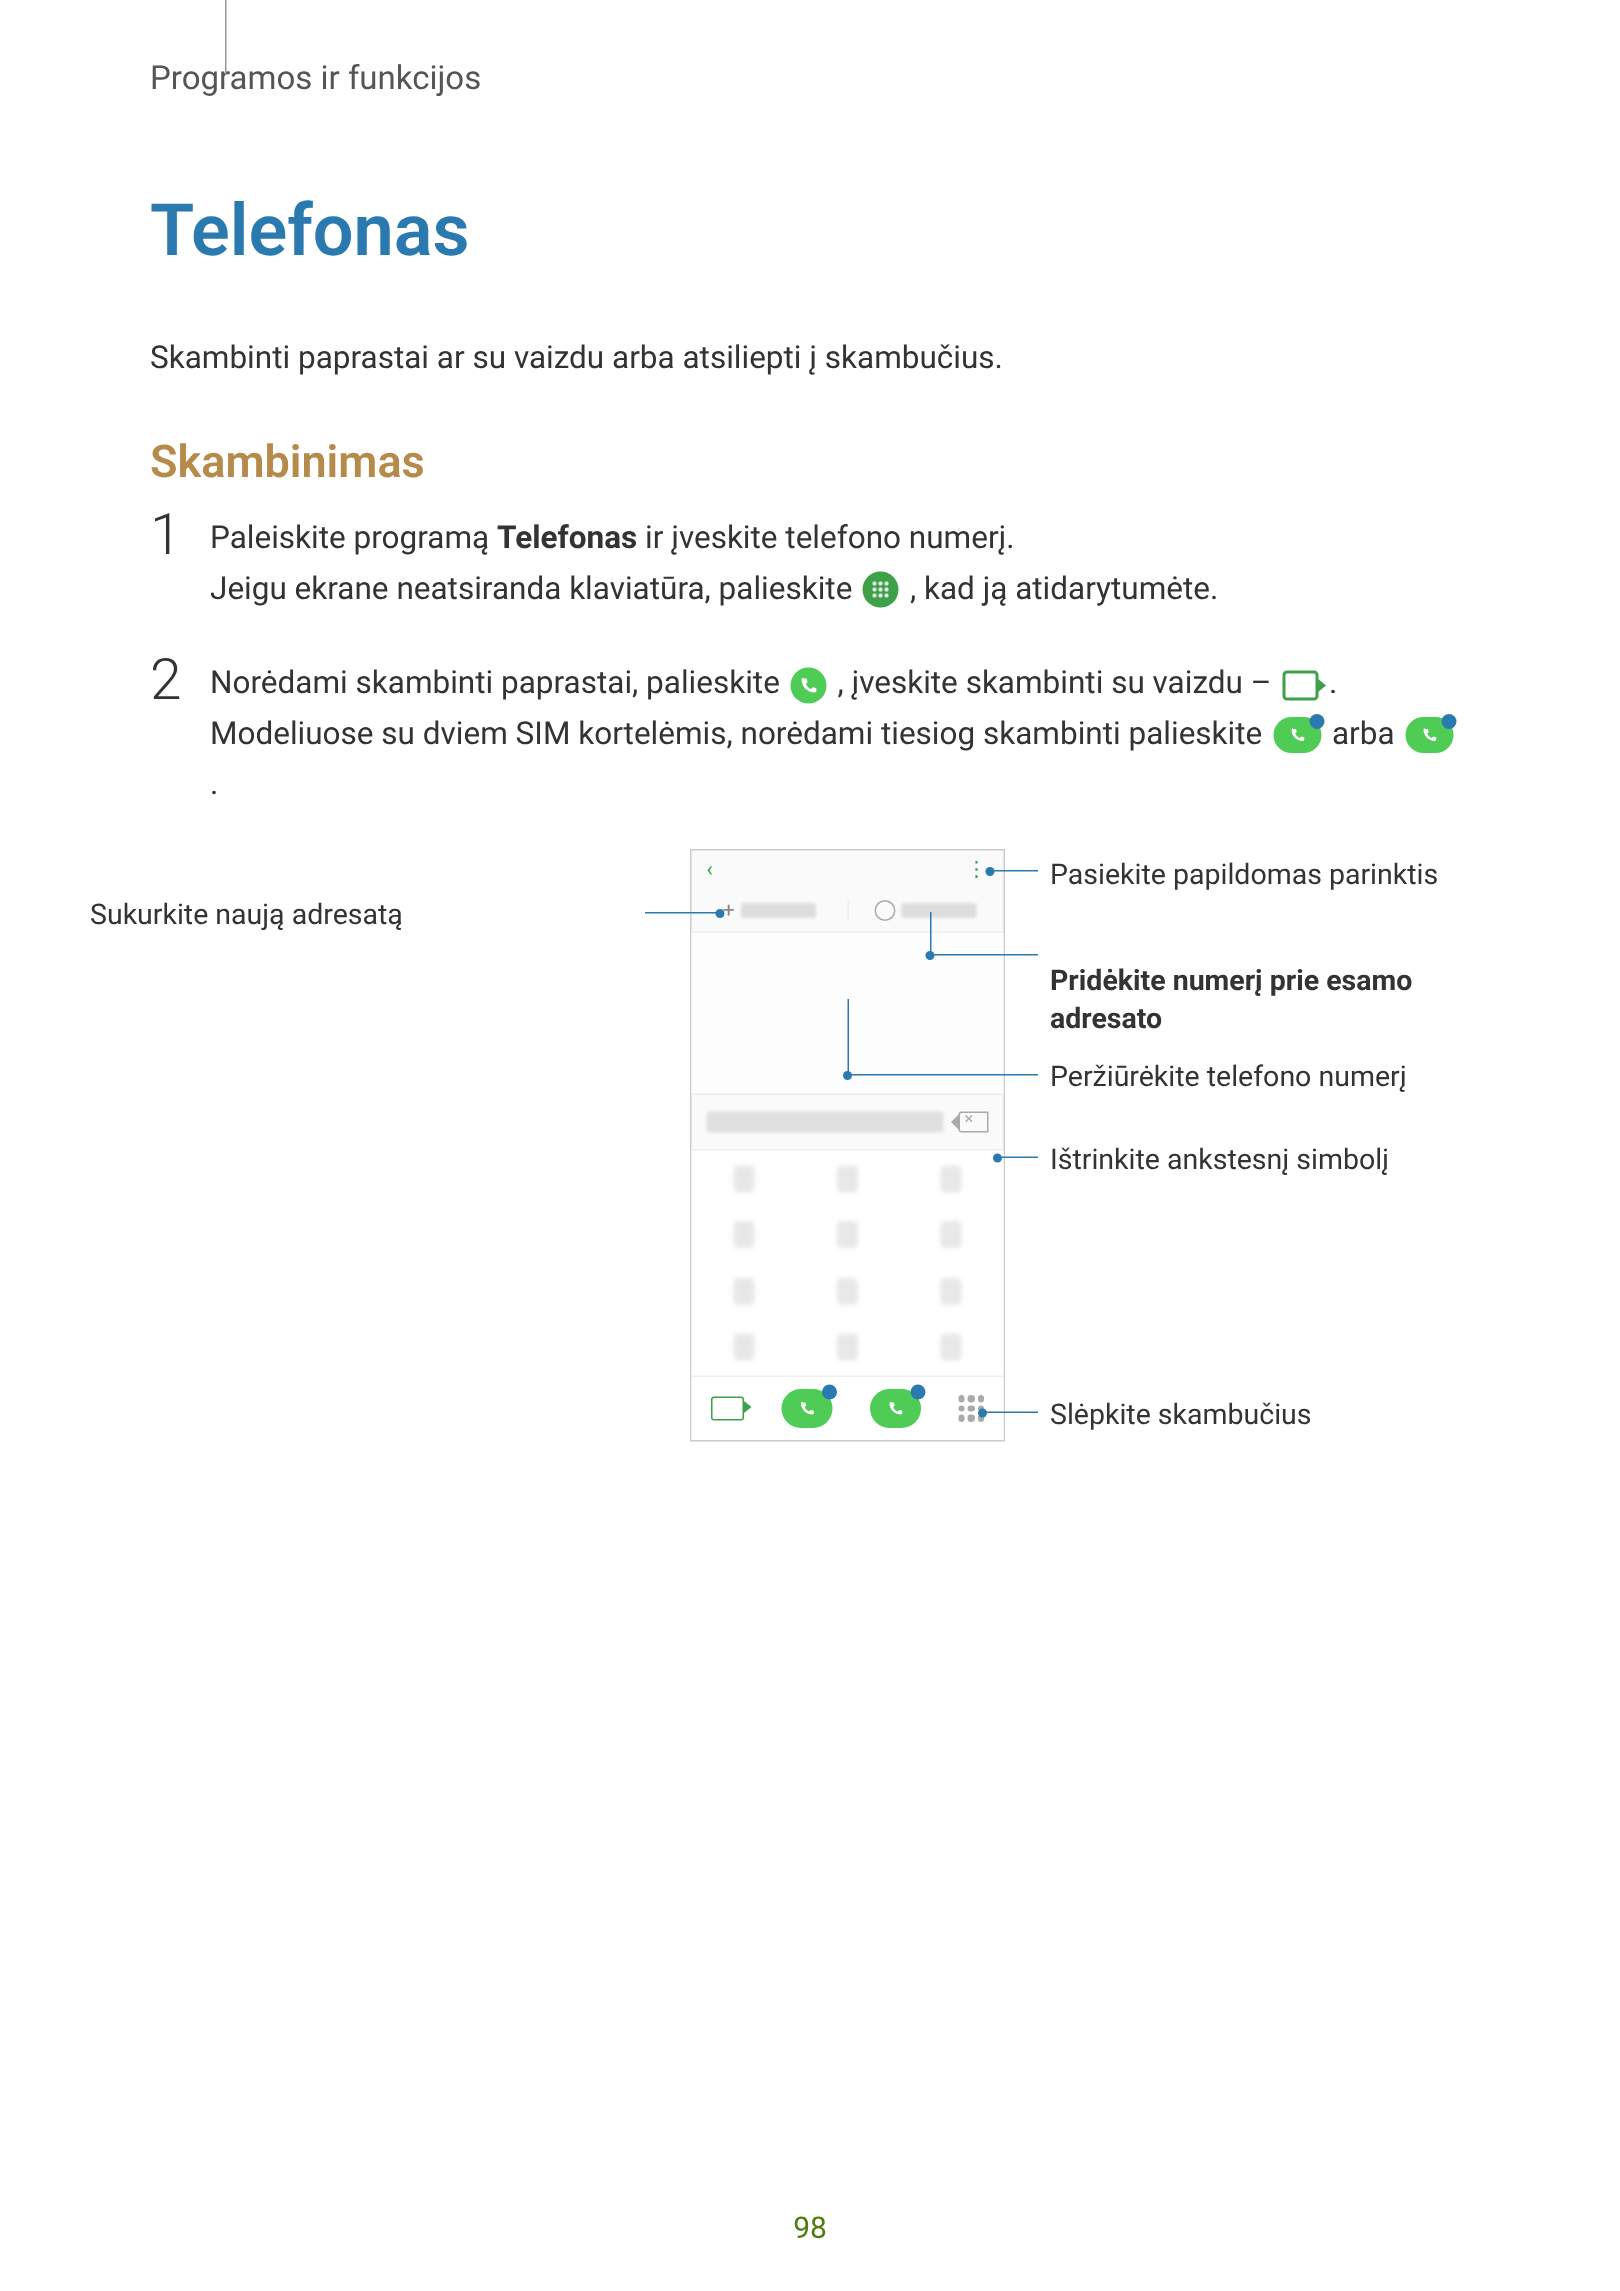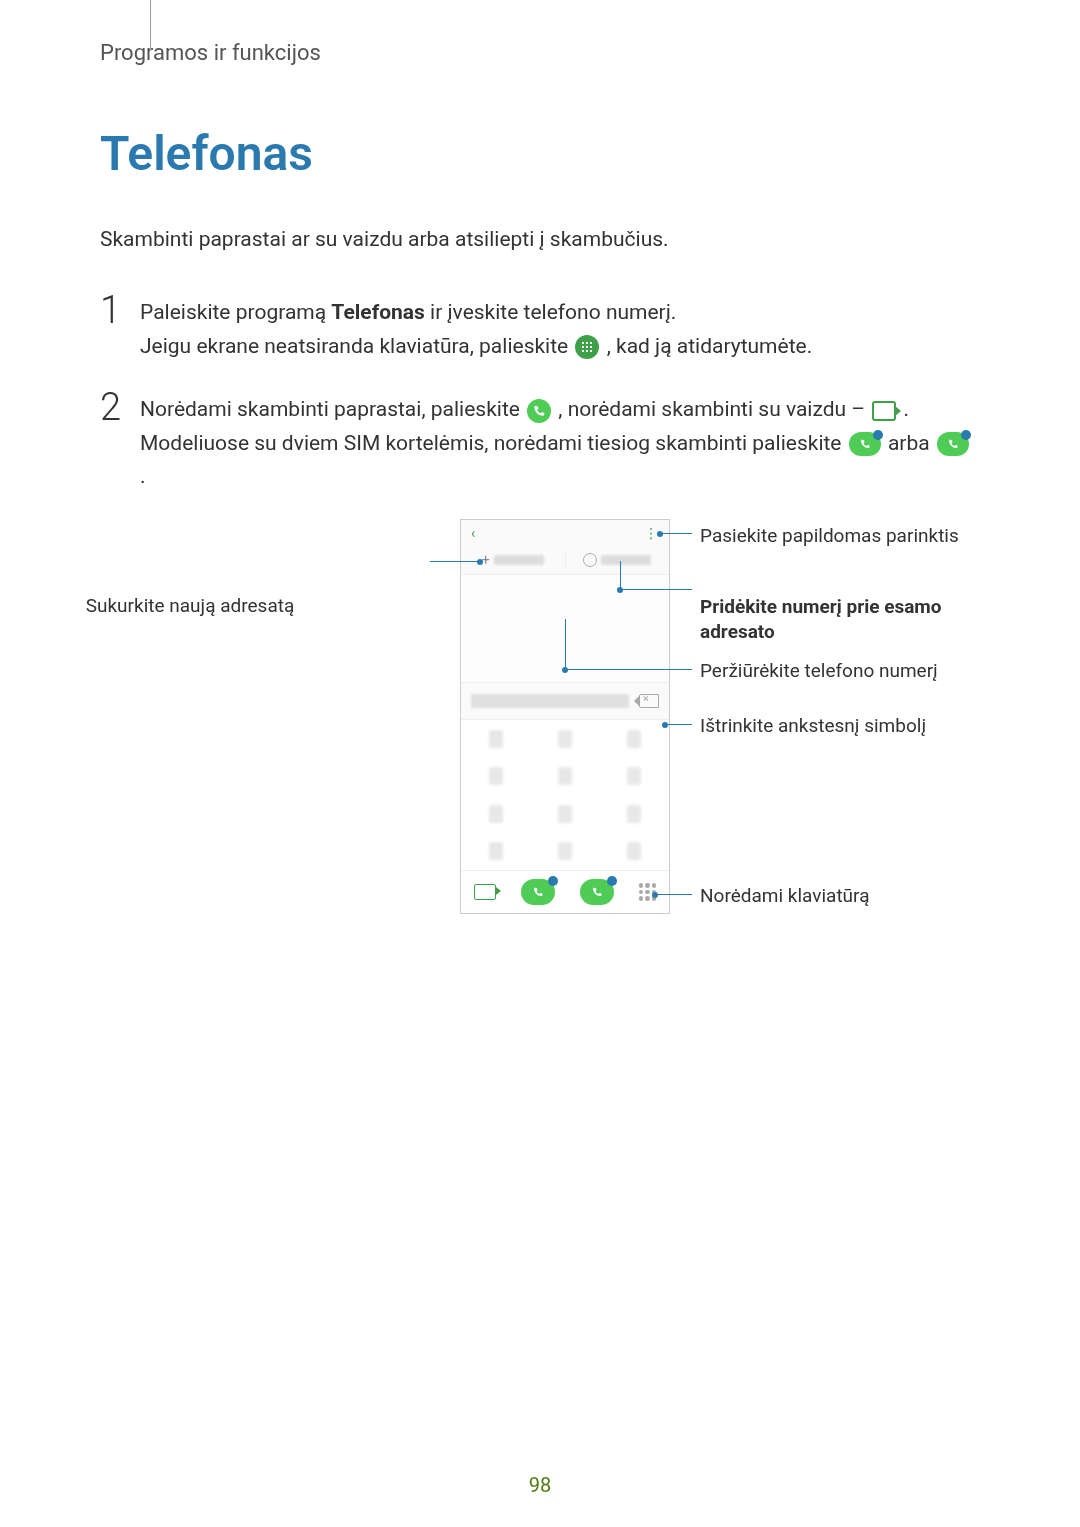--- a/index.html
+++ b/index.html
@@ -166,21 +166,21 @@
   .pb-hide { width:18px; height:18px; display:grid; grid-template-columns:repeat(3,1fr); grid-template-rows:repeat(3,1fr); gap:2px; }
   .pb-hide span { background:#aaa; border-radius:50%; }
 
   
   .callout {
     position: absolute;
     font-size: 19px;
     color: #333;
     line-height: 1.3;
   }
-  .callout.left { text-align: center; margin-top: 43px; }
+  .callout.left { text-align: left; }
   .lead {
     position: absolute;
     border-top: 1px solid #2a7ab0;
   }
   .lead .dot {
     position: absolute;
     width: 6px; height: 6px;
     background: #2a7ab0;
     border-radius: 50%;
     top: -3px;
@@ -203,41 +203,42 @@
 <body>
 
 <div class="page">
   <div class="vline"></div>
   <div class="breadcrumb">Programos ir funkcijos</div>
 
   <h1 class="title">Telefonas</h1>
 
   <div class="intro-text">Skambinti paprastai ar su vaizdu arba atsiliepti į skambučius.</div>
 
+  <h2 class="section">Skambinimas</h2>
 
   <div class="step">
     <div class="step-num">1</div>
     <div class="step-body">
       <span>Paleiskite programą </span><b>Telefonas</b><span> ir įveskite telefono numerį.</span><br>
       <span>Jeigu ekrane neatsiranda klaviatūra, palieskite </span>
       <span class="inline-icon ic-keypad"></span>
       <span>, kad ją atidarytumėte.</span>
     </div>
   </div>
 
   <div class="step">
     <div class="step-num">2</div>
     <div class="step-body">
       <span>Norėdami skambinti paprastai, palieskite </span>
       <span class="inline-icon ic-phone">
         <svg viewBox="0 0 24 24" fill="#fff">
             <path d="M6 3c-1 0-2 1-2 2 0 8 7 15 15 15 1 0 2-1 2-2v-3l-4-1-2 2c-3-1-5-3-6-6l2-2-1-4H6z"></path>
           </svg>
       </span>
-      <span>, norėdami skambinti su vaizdu – </span>
+      <span>, įveskite skambinti su vaizdu – </span>
       <span class="inline-icon ic-video"></span>
       <span>.</span><br>
       <span>Modeliuose su dviem SIM kortelėmis, norėdami tiesiog skambinti palieskite </span>
       <span class="inline-icon ic-sim sim1">
         <svg viewBox="0 0 24 24" fill="#fff">
             <path d="M6 3c-1 0-2 1-2 2 0 8 7 15 15 15 1 0 2-1 2-2v-3l-4-1-2 2c-3-1-5-3-6-6l2-2-1-4H6z"></path>
           </svg>
         <span class="badge"></span>
       </span>
       <span> arba </span>
@@ -358,20 +359,20 @@
     <div class="lead" style="left:465px; top:150px; width:127px;">
         <span class="dot" style="left:-3px;"></span>
       </div>
     <div class="lead-v" style="left:465px; top:100px; height:50px;"></div>
 
     <div class="callout" style="left:600px; top:195px;">Ištrinkite ankstesnį simbolį</div>
     <div class="lead" style="left:565px; top:205px; width:27px;">
         <span class="dot" style="left:-3px;"></span>
       </div>
 
-    <div class="callout" style="left:600px; top:365px;">Norėdami klaviatūrą</div>
+    <div class="callout" style="left:600px; top:365px;">Slėpkite skambučius</div>
     <div class="lead" style="left:555px; top:375px; width:37px;">
         <span class="dot" style="left:-3px;"></span>
       </div>
   </div>
 
   <div class="page-num">98</div>
 </div>
 
 </body></html>

